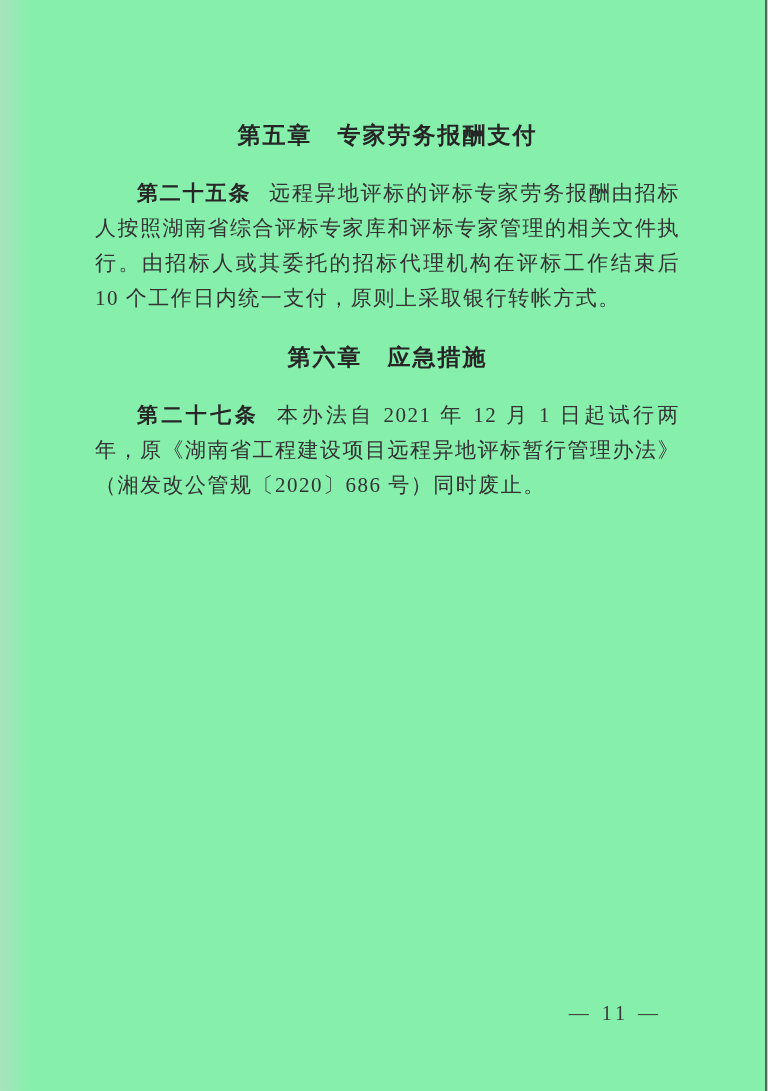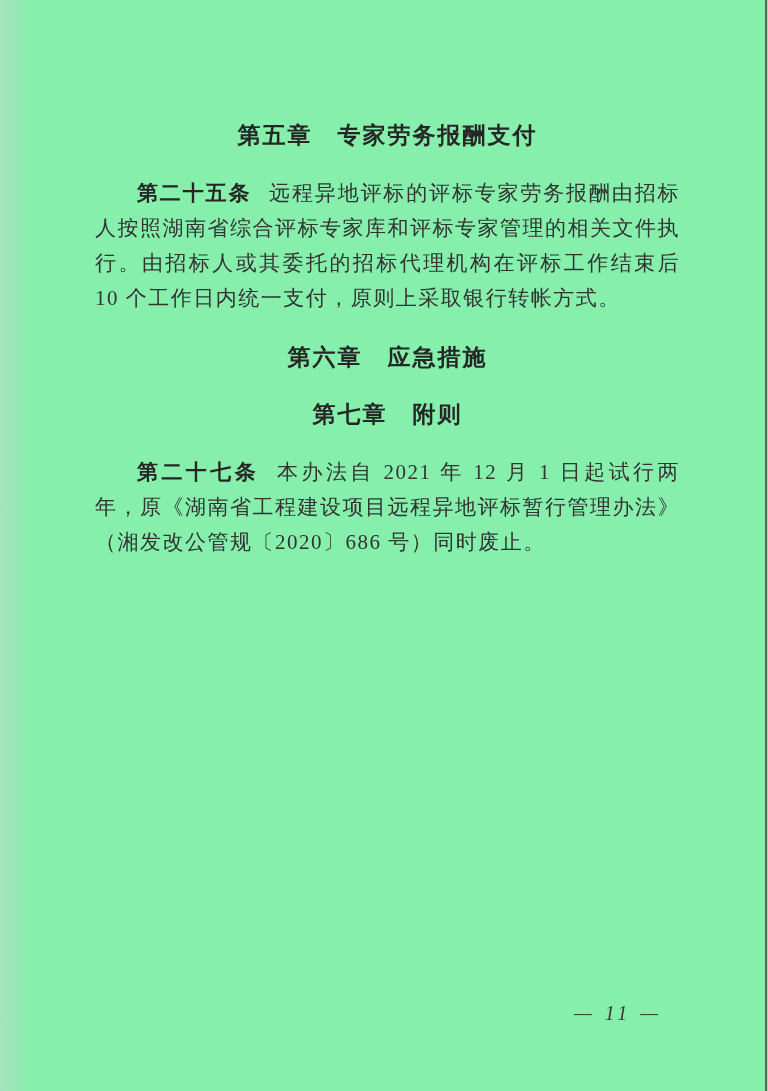--- a/index.html
+++ b/index.html
@@ -69,21 +69,20 @@
     padding-right: 0.85em;
   }
   .page-number {
     position: absolute;
     right: 106px;
     bottom: 66px;
     font-size: 20px;
     letter-spacing: 4px;
     color: #3a3a3a;
     font-family: "Liberation Serif", "DejaVu Serif", serif;
-    font-style: italic;
   }
 </style>
 </head>
 <body>
 
 <div class="page">
   <div class="scan-left-band"></div>
   <div class="scan-right-line"></div>
 
   <div class="content">
@@ -91,21 +90,20 @@
     <h2 class="chapter-heading first">第五章　专家劳务报酬支付</h2>
 
     <div class="articles">
       <p class="article"><span class="article-label">第二十五条</span><span>远程异地评标的评标专家劳务报酬由招标人按照湖南省综合评标专家库和评标专家管理的相关文件执行。由招标人或其委托的招标代理机构在评标工作结束后 10 个工作日内统一支付，原则上采取银行转帐方式。</span></p>
 
     </div>
 
     <h2 class="chapter-heading mid">第六章　应急措施</h2>
 
 
-    <h2 class="chapter-heading mid">第七章　附则</h2>
 
     <div class="articles">
       <p class="article"><span class="article-label">第二十七条</span><span>本办法自 2021 年 12 月 1 日起试行两年，原《湖南省工程建设项目远程异地评标暂行管理办法》（湘发改公管规〔2020〕686 号）同时废止。</span></p>
     </div>
 
   </div>
 
   <div class="page-number">— 11 —</div>
 </div>
 

